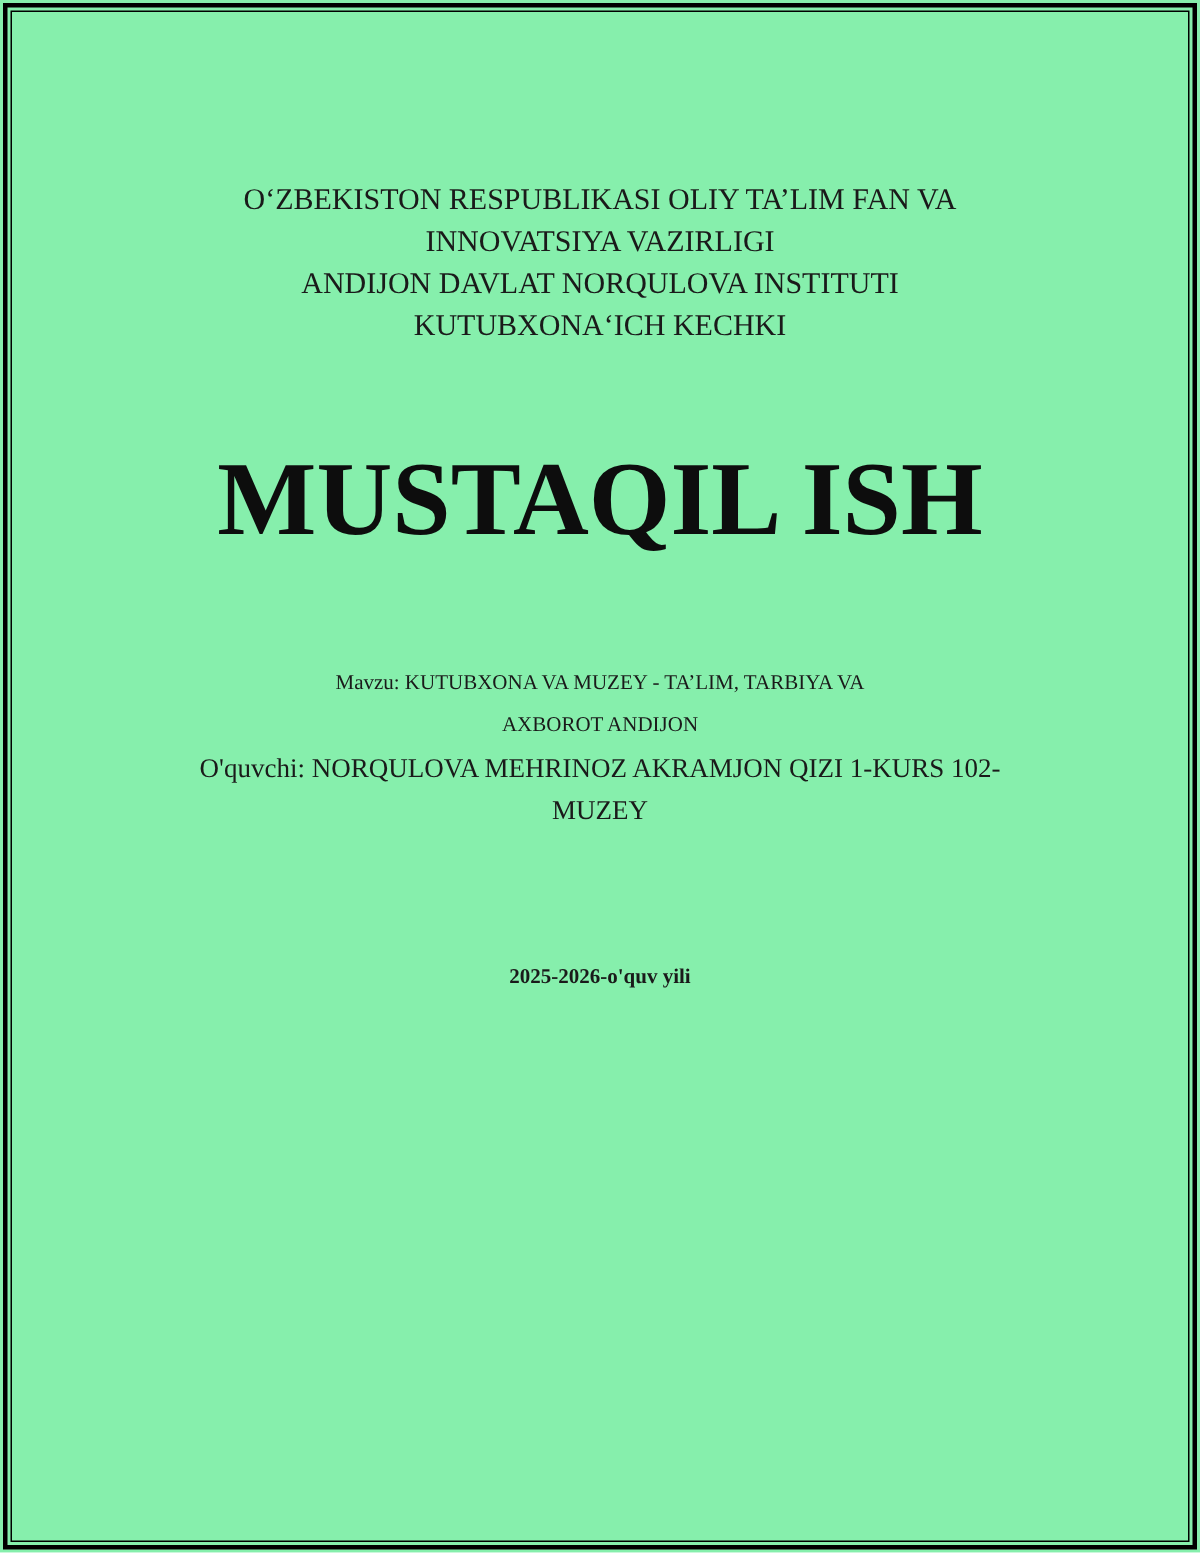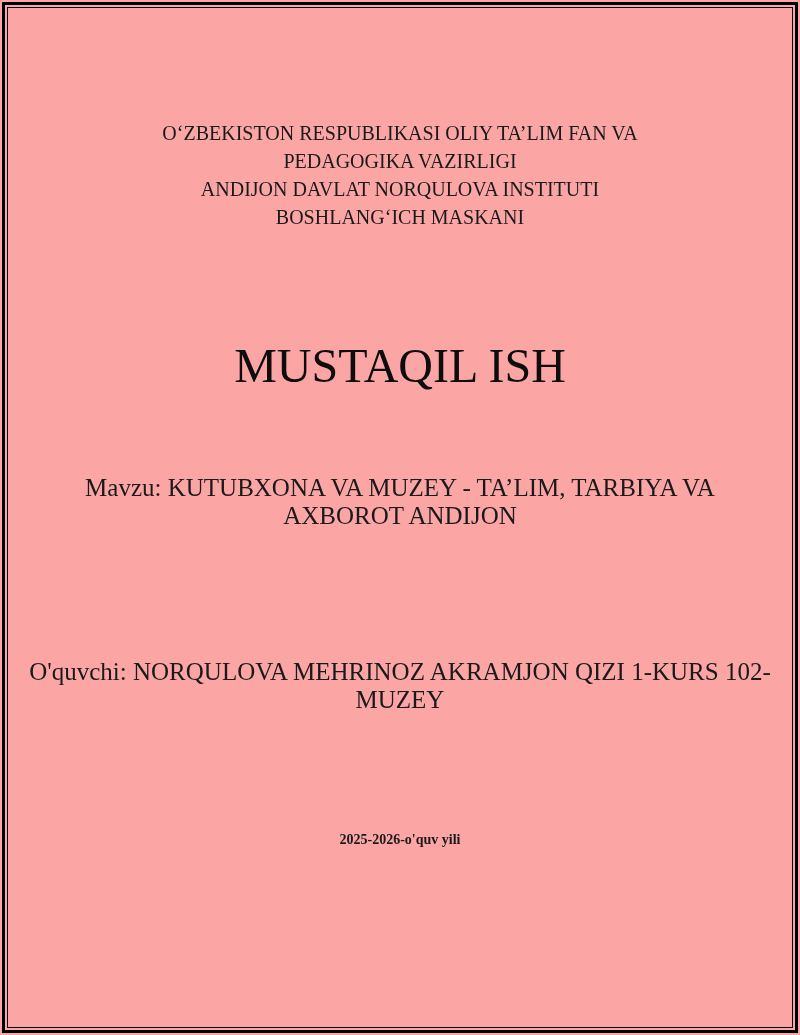--- a/index.html
+++ b/index.html
@@ -4,21 +4,21 @@
 <style>
   html, body {
     margin: 0;
     padding: 0;
     background: #ffffff;
   }
   .page {
     position: relative;
     width: 800px;
     height: 1035px;
-    background: #fca5a5;
+    background: #86efac;
     font-family: "Liberation Serif", "DejaVu Serif", serif;
     color: #1a1a1a;
     box-sizing: border-box;
     overflow: hidden;
   }
   .outer-border {
     position: absolute;
     top: 2px; left: 2px; right: 2px; bottom: 2px;
     border: 3px solid #000000;
     padding: 2px;
@@ -30,58 +30,57 @@
     border: 1px solid #000000;
     box-sizing: border-box;
     text-align: center;
   }
   .institution-header {
     margin-top: 111px;
     font-size: 20px;
     line-height: 28px;
   }
   .doc-title {
-    margin: 100px 0 0 0;
-    font-size: 48px;
+    margin: 68px 0 0 0;
+    font-size: 70px;
     line-height: 70px;
-    font-weight: normal;
+    font-weight: bold;
     letter-spacing: 0px;
     color: #0d0d0d;
   }
   .topic-block {
     margin-top: 73px;
-    font-size: 25px;
+    font-size: 14px;
     line-height: 28px;
     font-family: Liberation Serif, serif;
   }
   .student-block {
-    margin-top: 128px;
-    font-size: 25px;
+    font-size: 18px;
     line-height: 28px;
   }
   .academic-year {
-    margin-top: 116px;
+    margin-top: 88px;
     font-size: 14px;
     line-height: 20px;
     font-weight: bold;
   }
   .text-line { white-space: nowrap; }
 </style>
 </head>
 <body>
 
 <div class="page">
   <div class="outer-border">
     <div class="inner-border">
 
       <div class="institution-header">
         <div class="text-line">O‘ZBEKISTON RESPUBLIKASI OLIY TA’LIM FAN VA</div>
-        <div class="text-line">PEDAGOGIKA VAZIRLIGI</div>
+        <div class="text-line">INNOVATSIYA VAZIRLIGI</div>
         <div class="text-line">ANDIJON DAVLAT NORQULOVA INSTITUTI</div>
-        <div class="text-line">BOSHLANG‘ICH MASKANI</div>
+        <div class="text-line">KUTUBXONA‘ICH KECHKI</div>
       </div>
 
       <h1 class="doc-title">MUSTAQIL ISH</h1>
 
       <div class="topic-block">
         <div class="text-line">Mavzu: KUTUBXONA VA MUZEY - TA’LIM, TARBIYA VA</div>
         <div class="text-line">AXBOROT ANDIJON</div>
       </div>
 
       <div class="student-block">

